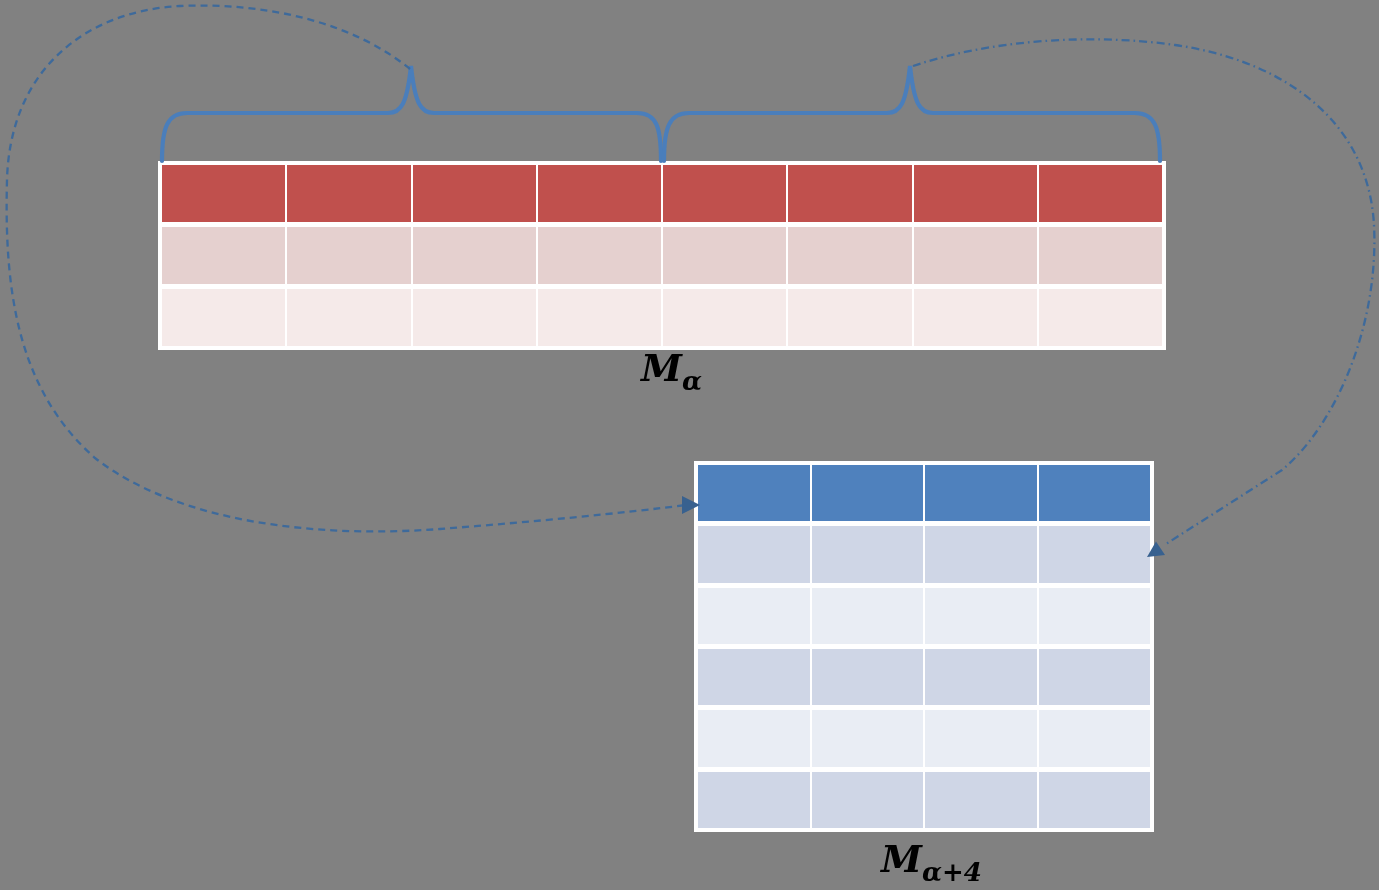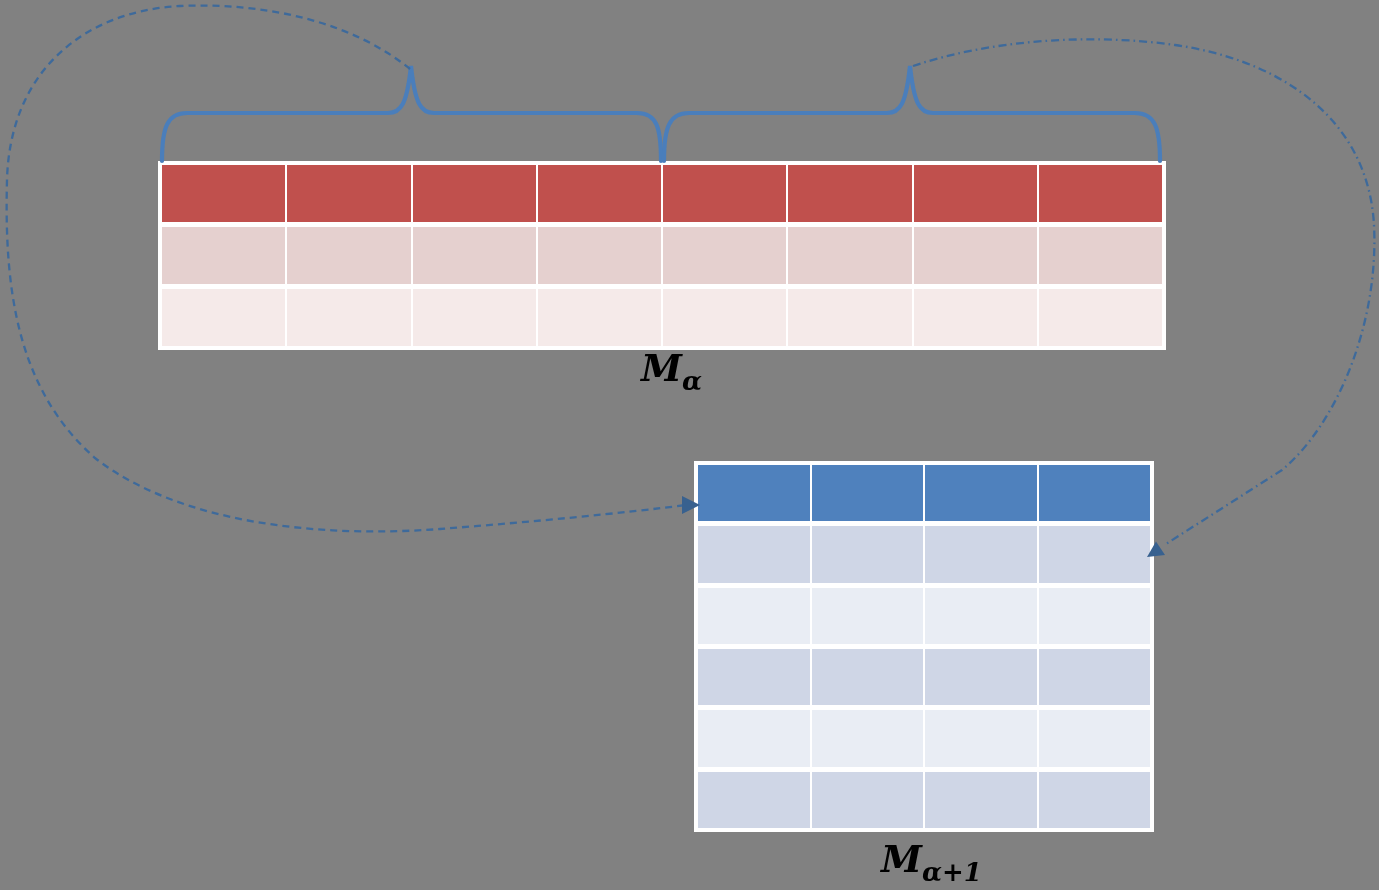--- a/index.html
+++ b/index.html
@@ -119,21 +119,21 @@
       <div class="matrix-cell" style="background: rgb(207, 214, 230);"></div>
       <div class="matrix-cell" style="background: rgb(207, 214, 230);"></div>
       <div class="matrix-cell" style="background: rgb(207, 214, 230);"></div>
       <div class="matrix-cell" style="background: rgb(207, 214, 230);"></div>
     </div>
 
   <div id="label-top" class="matrix-label">
     <span class="base">M</span><span class="sub">α</span>
   </div>
   <div id="label-bottom" class="matrix-label">
-    <span class="base">M</span><span class="sub">α+1</span>
+    <span class="base">M</span><span class="sub">α+4</span>
   </div>
 
   <svg id="overlay" viewBox="0 0 1379 890">
 
     <path class="brace" d="M 162,161 C 162,128 167,113 187,113 L 388,113 C 401,113 407,104 411,66
              C 415,104 421,113 434,113 L 637,113 C 657,113 661,128 661,161"></path>
 
     <path class="brace" d="M 664,161 C 664,128 669,113 689,113 L 887,113 C 900,113 906,104 910,66
              C 914,104 920,113 933,113 L 1135,113 C 1155,113 1160,128 1160,161"></path>
 

